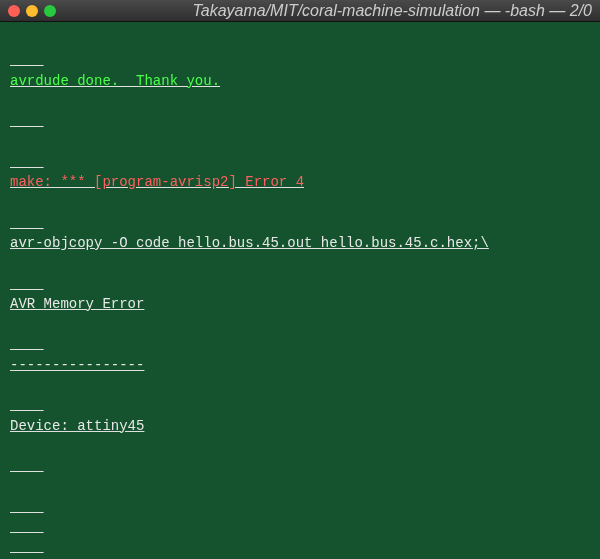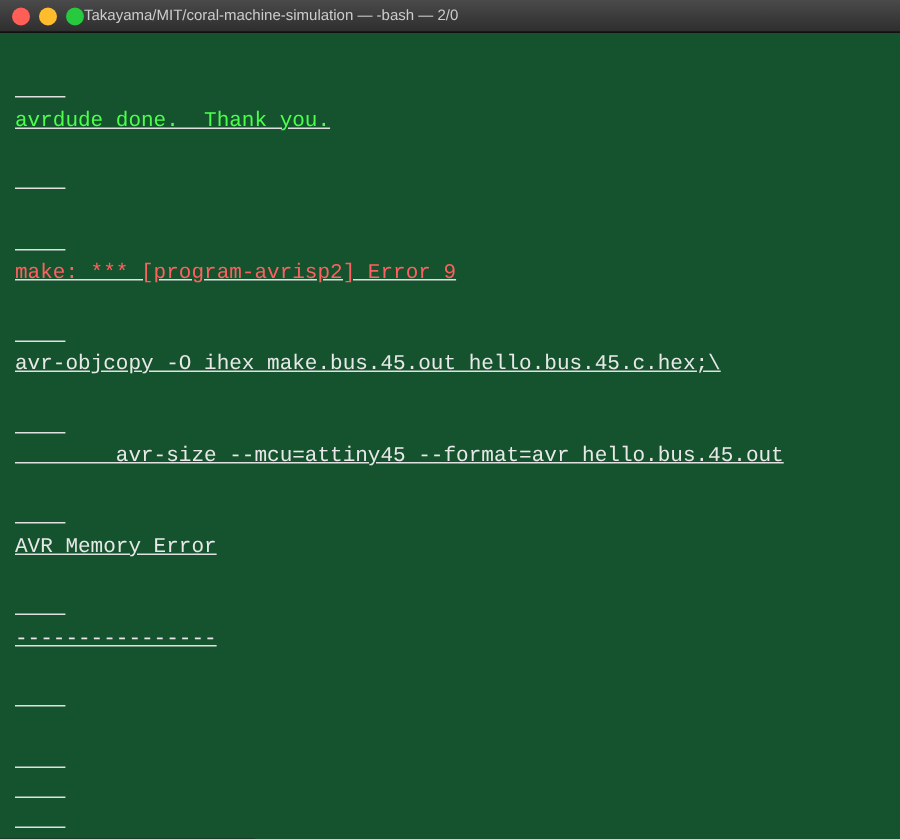--- a/index.html
+++ b/index.html
@@ -37,24 +37,25 @@
       border-radius: 50%;
       display: inline-block;
     }
 
     .btn-close { background: #ff5f56; }
     .btn-min   { background: #ffbd2e; }
     .btn-max   { background: #27c93f; }
 
     .window-title {
       flex: 1;
-      text-align: left;
+      text-align: right;
       color: #ccc;
-      font-size: 10px;
+      font-size: 16px;
       font-family: -apple-system, sans-serif;
+      font-style: italic;
     }
 
     .terminal {
       background-color: #14532d;
       color: #e0e0e0;
       font-size: 14px;
       line-height: 1.45;
       padding: 8px 10px;
       height: calc(559px - 22px);
       overflow: hidden;
@@ -77,25 +78,25 @@
       <span class="window-btn btn-close"></span>
       <span class="window-btn btn-min"></span>
       <span class="window-btn btn-max"></span>
     </div>
     <div class="window-title">Takayama/MIT/coral-machine-simulation — -bash — 2/0</div>
   </div>
 
   <div class="terminal">
     <span class="line green">avrdude done.  Thank you.</span>
     <span class="line white"></span>
-    <span class="line red">make: *** [program-avrisp2] Error 9</span>
-    <span class="line white">avr-objcopy -O ihex make.bus.45.out hello.bus.45.c.hex;\</span>
-    <span class="line white">        avr-size --mcu=attiny45 --format=avr hello.bus.45.out</span>
+    <span class="line red">make: *** [program-avrisp2] Error 4</span>
+    <span class="line white">avr-objcopy -O code hello.bus.45.out hello.bus.45.c.hex;\</span>
     <span class="line white">AVR Memory Error</span>
     <span class="line white">----------------</span>
+    <span class="line white">Device: attiny45</span>
     <span class="line white"></span>
     
     
     <span class="line white"></span>
     
     
     <span class="line white"></span>
     <span class="line white"></span>
     
     <span class="line white"></span>

